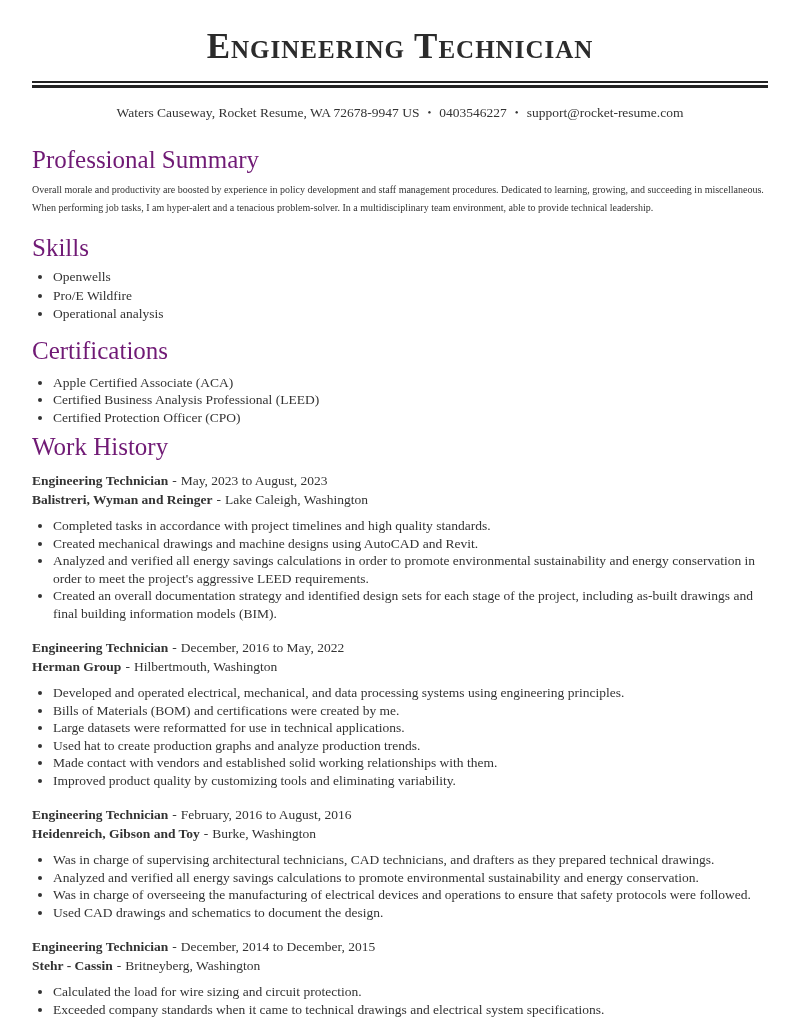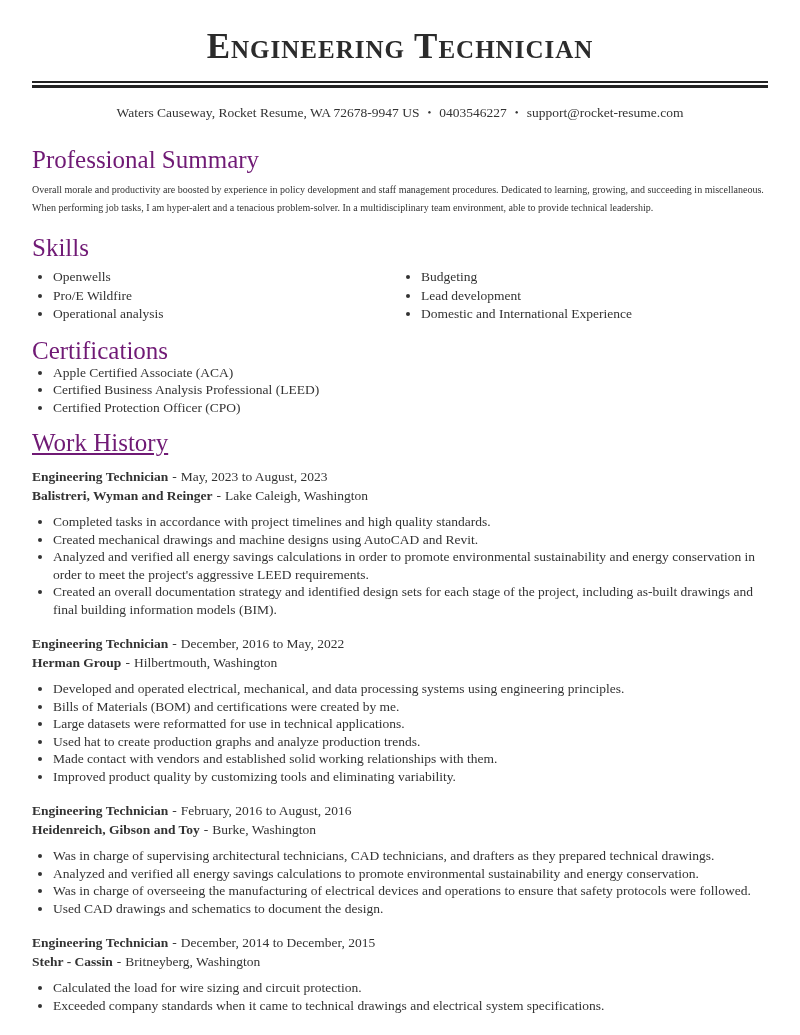--- a/index.html
+++ b/index.html
@@ -53,21 +53,21 @@
   h2 {
     margin: 0;
     font-weight: normal;
     font-size: 25px;
     line-height: 27px;
     color: #701a75;
   }
   .m-summary { margin-top: 24px; }
   .m-skills  { margin-top: 18px; }
   .m-certs   { margin-top: 13px; }
-  .m-work    { margin-top: 13px; text-decoration: underline; }
+  .m-work    { margin-top: 7px; }
 
   
   .summary-text {
     margin: 8px 0 6px 0;
     font-size: 10px;
     line-height: 17.5px;
   }
 
   
   ul {
@@ -84,21 +84,21 @@
   .skills-cols {
     margin-top: 7px;
     display: flex;
   }
   .skills-col {
     width: 50%;
     box-sizing: border-box;
   }
   .skills-col li { line-height: 18.5px; }
 
-  .cert-list { margin-top: 0; }
+  .cert-list { margin-top: 10px; }
 
   
   .job { margin-top: 17px; }
   .job-first { margin-top: 12px; }
   .job p {
     margin: 0;
     font-size: 13.5px;
     line-height: 18px;
   }
   .job-line2 {
@@ -127,25 +127,20 @@
 
   <h2 class="m-summary">Professional Summary</h2>
   <p class="summary-text">Overall morale and productivity are boosted by experience in policy development and staff management procedures. Dedicated to learning, growing, and succeeding in miscellaneous. When performing job tasks, I am hyper-alert and a tenacious problem-solver. In a multidisciplinary team environment, able to provide technical leadership.</p>
 
   <h2 class="m-skills">Skills</h2>
   <div class="skills-cols">
     <ul class="skills-col">
       <li>Openwells</li>
       <li>Pro/E Wildfire</li>
       <li>Operational analysis</li>
-    </ul>
-    <ul class="skills-col">
-      <li>Budgeting</li>
-      <li>Lead development</li>
-      <li>Domestic and International Experience</li>
     </ul>
   </div>
 
   <h2 class="m-certs">Certifications</h2>
   <ul class="cert-list">
     <li>Apple Certified Associate (ACA)</li>
     <li>Certified Business Analysis Professional (LEED)</li>
     <li>Certified Protection Officer (CPO)</li>
   </ul>
 

